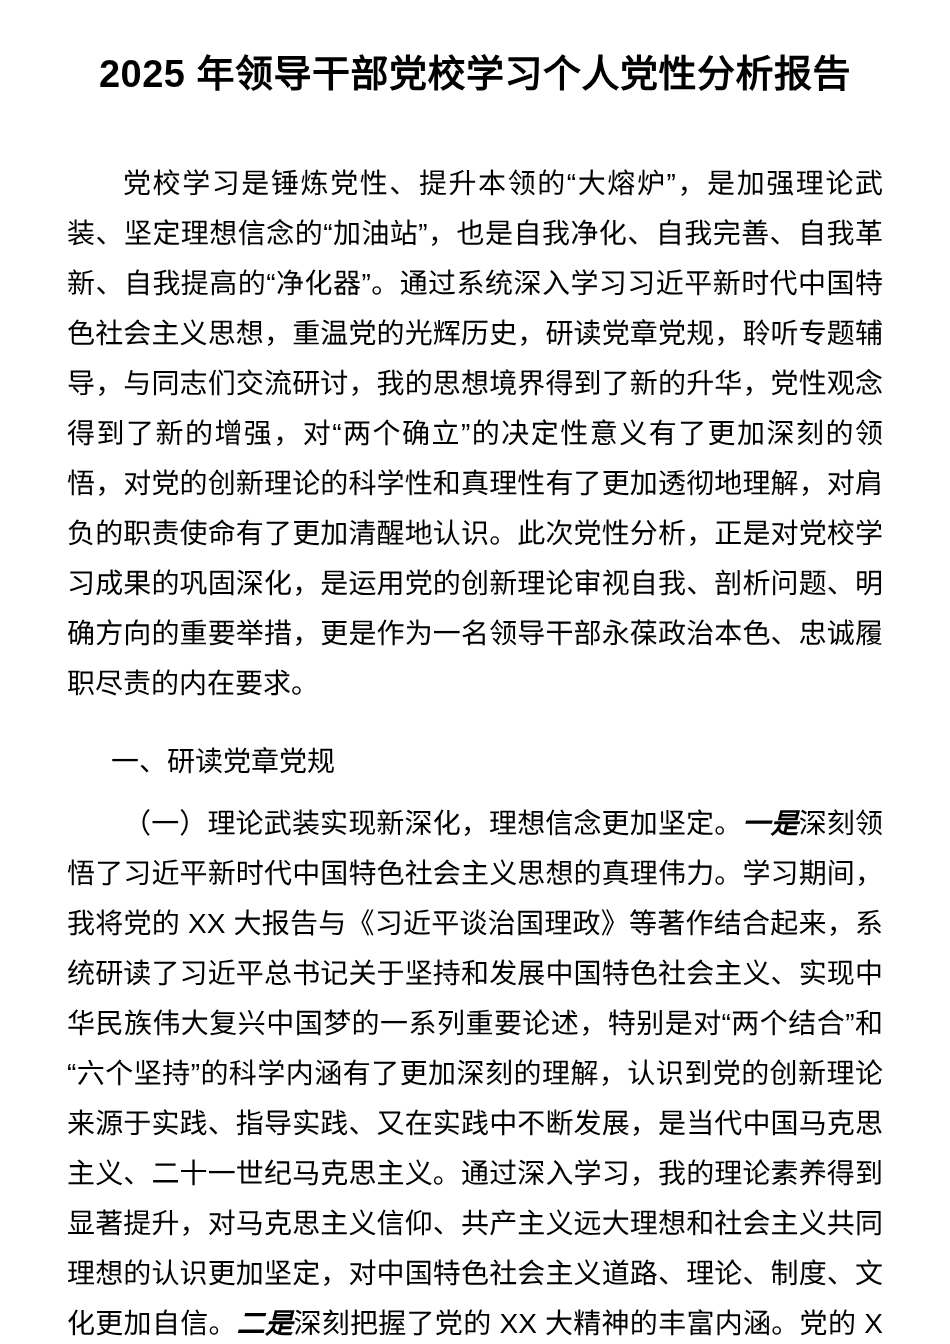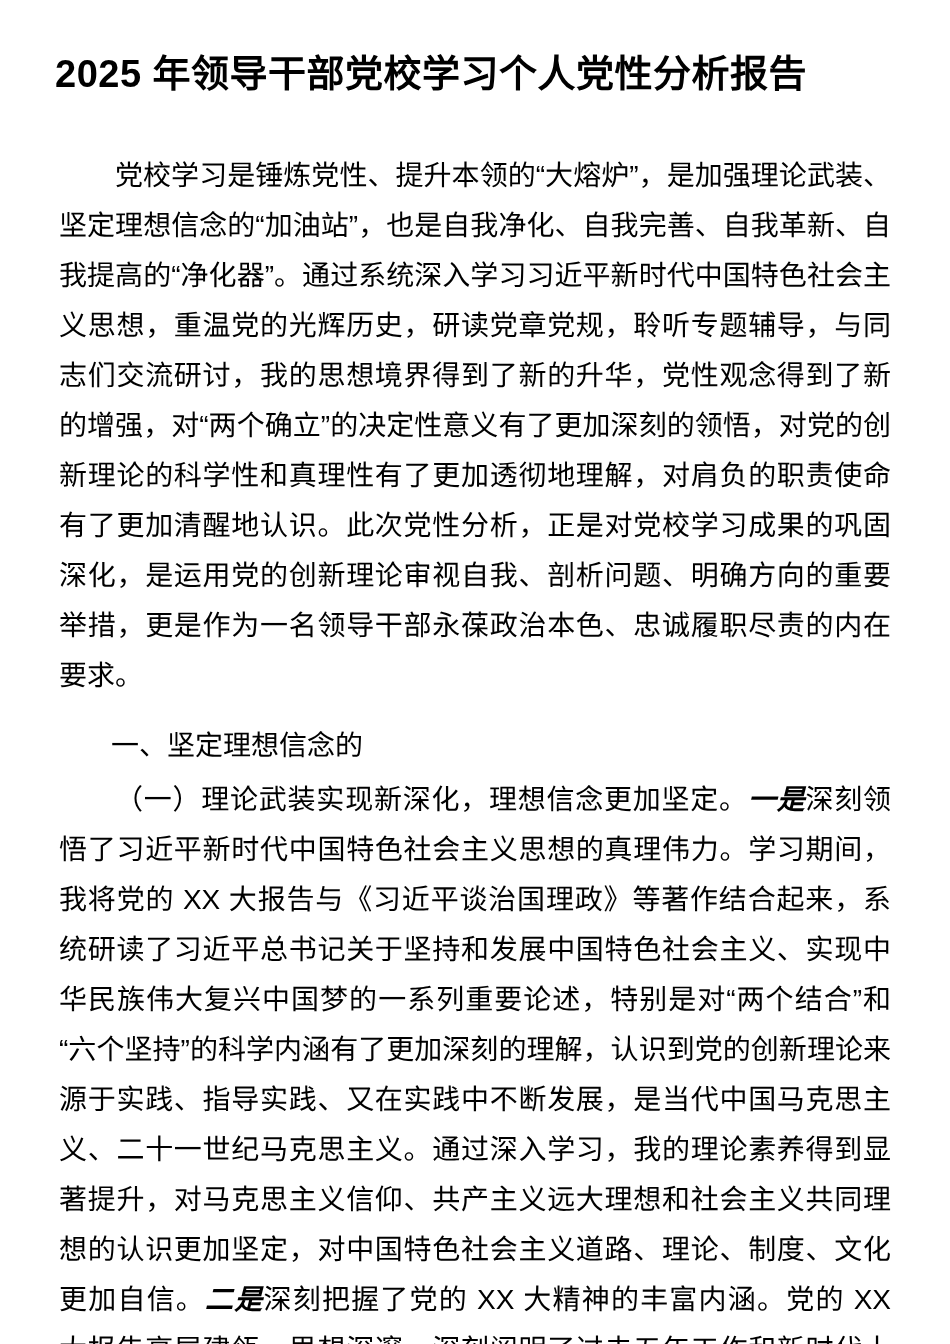--- a/index.html
+++ b/index.html
@@ -25,37 +25,37 @@
     left: 55px;
     top: 0;
     width: 840px;
   }
 
   
   .doc-title {
     font-size: 38px;
     font-weight: 700;
     line-height: 1.2;
-    text-align: left;
+    text-align: center;
     letter-spacing: 0.5px;
     margin: 0;
     padding-top: 52px;
     padding-bottom: 0;
     color: #000000;
     white-space: nowrap;
   }
 
   
   .para {
     font-size: 28px;
     line-height: 50px;
     text-align: justify;
     text-justify: inter-ideograph;
     text-align-last: left;
-    margin: 4px;
+    margin: 12px;
     color: #000000;
     word-break: break-all;
     letter-spacing: 0px;
   }
 
   .para.indent2 {
     text-indent: 56px;
   }
 
   .gap-after-title {
@@ -90,20 +90,20 @@
   <div class="doc-body">
 
     <h1 class="doc-title">2025 年领导干部党校学习个人党性分析报告</h1>
 
     <div class="gap-after-title"></div>
 
     <p class="para indent2">党校学习是锤炼党性、提升本领的“大熔炉”，是加强理论武装、坚定理想信念的“加油站”，也是自我净化、自我完善、自我革新、自我提高的“净化器”。通过系统深入学习习近平新时代中国特色社会主义思想，重温党的光辉历史，研读党章党规，聆听专题辅导，与同志们交流研讨，我的思想境界得到了新的升华，党性观念得到了新的增强，对“两个确立”的决定性意义有了更加深刻的领悟，对党的创新理论的科学性和真理性有了更加透彻地理解，对肩负的职责使命有了更加清醒地认识。此次党性分析，正是对党校学习成果的巩固深化，是运用党的创新理论审视自我、剖析问题、明确方向的重要举措，更是作为一名领导干部永葆政治本色、忠诚履职尽责的内在要求。</p>
 
     <div class="gap-para"></div>
 
-    <p class="heading-l1">一、坚定理想信念的</p>
+    <p class="heading-l1">一、研读党章党规</p>
 
     <p class="para indent2">
       <span class="run">（一）理论武装实现新深化，理想信念更加坚定。</span><b class="bold">一是</b><span class="run">深刻领悟了习近平新时代中国特色社会主义思想的真理伟力。学习期间，我将党的 XX 大报告与《习近平谈治国理政》等著作结合起来，系统研读了习近平总书记关于坚持和发展中国特色社会主义、实现中华民族伟大复兴中国梦的一系列重要论述，特别是对“两个结合”和“六个坚持”的科学内涵有了更加深刻的理解，认识到党的创新理论来源于实践、指导实践、又在实践中不断发展，是当代中国马克思主义、二十一世纪马克思主义。通过深入学习，我的理论素养得到显著提升，对马克思主义信仰、共产主义远大理想和社会主义共同理想的认识更加坚定，对中国特色社会主义道路、理论、制度、文化更加自信。</span><b class="bold">二是</b><span class="run">深刻把握了党的 XX 大精神的丰富内涵。党的 XX 大报告高屋建瓴、思想深邃，深刻阐明了过去五年工作和新时代十年伟大变革的重大意义，系</span>
     </p>
 
   </div>
 </div>
 
 </body></html>

